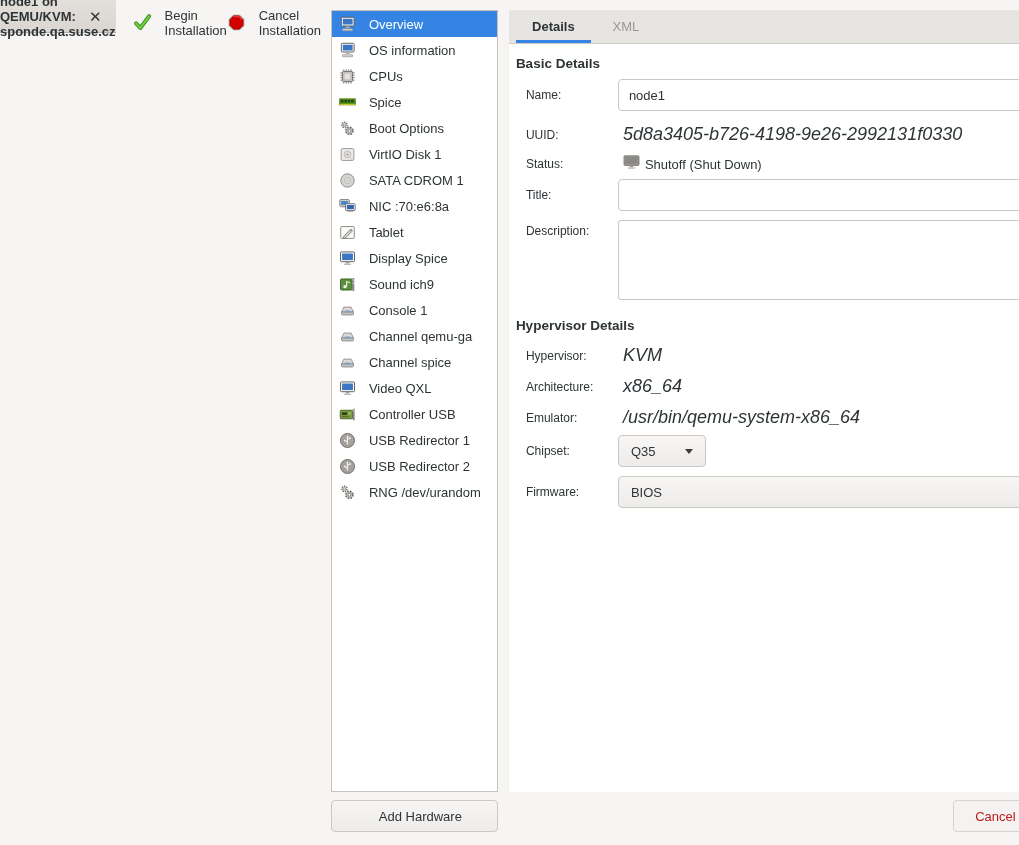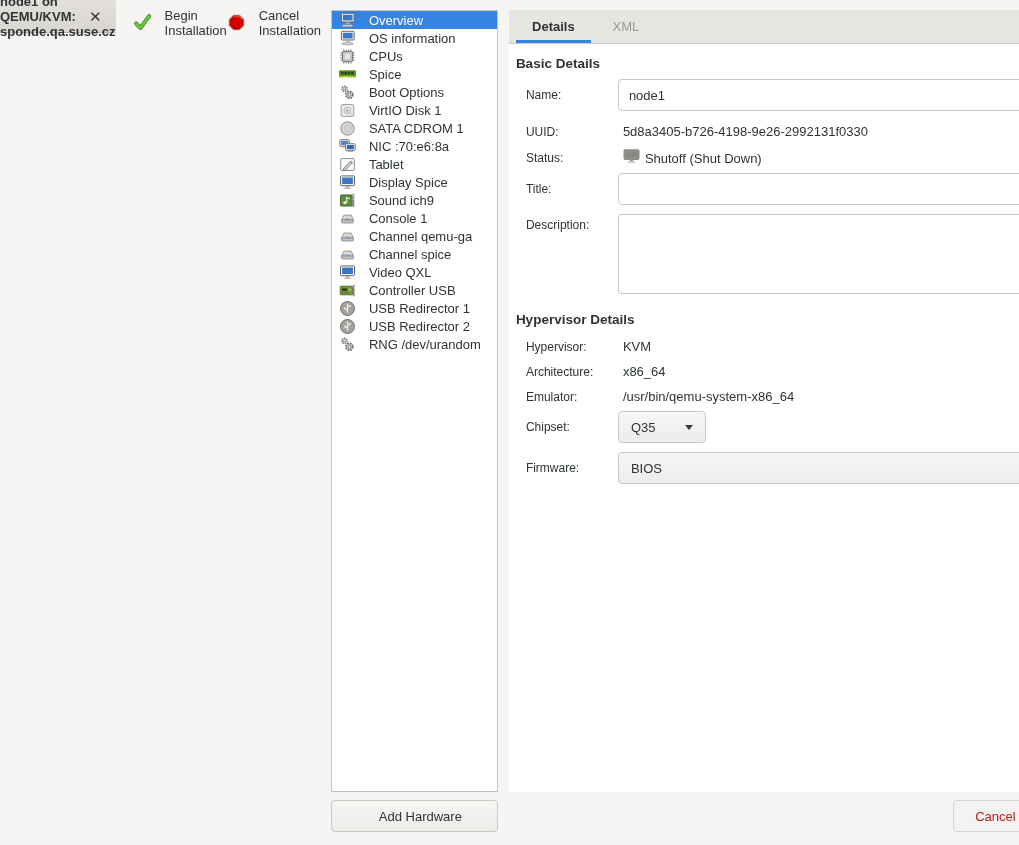--- a/index.html
+++ b/index.html
@@ -28,21 +28,21 @@
   .tool-btn { display:flex; align-items:center; gap:13px; cursor:pointer; }
   .tool-btn .ticon { width:19px; height:19px; display:flex; }
   .tool-btn .tlabel { font-size:13px; color:#2e3436; }
 
   
   .body { flex:1; display:flex; padding:10px 10px 13px 10px; gap:11px; min-height:0; }
 
   
   .left-col { width:167px; flex:0 0 167px; display:flex; flex-direction:column; }
   .hw-list { flex:1; background:#ffffff; border:1px solid #c7c2bd; overflow:hidden; }
-  .hw-row { height:18px; display:flex; align-items:center; padding-left:6px; cursor:pointer; }
+  .hw-row { height:26px; display:flex; align-items:center; padding-left:6px; cursor:pointer; }
   .hw-row.selected { background:#3584e4; color:#ffffff; }
   .hw-icon { width:20px; height:18px; flex:0 0 20px; display:flex; align-items:center; justify-content:center; }
   .hw-icon svg { width:17px; height:17px; }
   .hw-label { margin-left:11px; white-space:nowrap; font-size:13px; }
 
   .btn {
     height:32px; display:flex; align-items:center; justify-content:center;
     background:linear-gradient(to bottom,#f7f6f5,#edeceb);
     border:1px solid #cdc7c2; border-radius:4px;
     font-size:13px; color:#2e3436; cursor:pointer;
@@ -61,21 +61,21 @@
   .tab.active { font-weight:bold; color:#2e3436; }
   .tab.active::after { content:""; position:absolute; left:0; right:0; bottom:0; height:3px; background:#3584e4; }
   .tab.inactive { color:#9b9894; }
 
   .content { flex:1; background:#ffffff; overflow:hidden; padding:12px 4px 0 7px; }
   .section-title { font-weight:bold; font-size:13.5px; margin-bottom:8px; }
   .form { padding-left:10px; }
   .frow { display:flex; align-items:center; margin-bottom:9px; }
   .frow.top { align-items:flex-start; }
   .flabel { width:92px; flex:0 0 92px; font-size:12px; color:#2e3436; }
-  .fvalue { padding-left:5px; font-size:13px; }
+  .fvalue { padding-left:5px; font-size:18px;font-style:italic; }
   .trow { padding:4px 0; margin-bottom:2px; }
   .text-input {
     flex:1; height:32px; border:1px solid #cdc7c2; border-radius:4px; background:#ffffff;
     font-family:inherit; font-size:13px; color:#2e3436; padding:0 10px; outline:none;
   }
   .textarea {
     flex:1; height:80px; border:1px solid #cdc7c2; border-radius:3px; background:#ffffff;
     font-family:inherit; font-size:13px; resize:none; outline:none; padding:4px 8px;
   }
   .status-cell { display:flex; align-items:center; gap:4px; padding-left:5px; }

